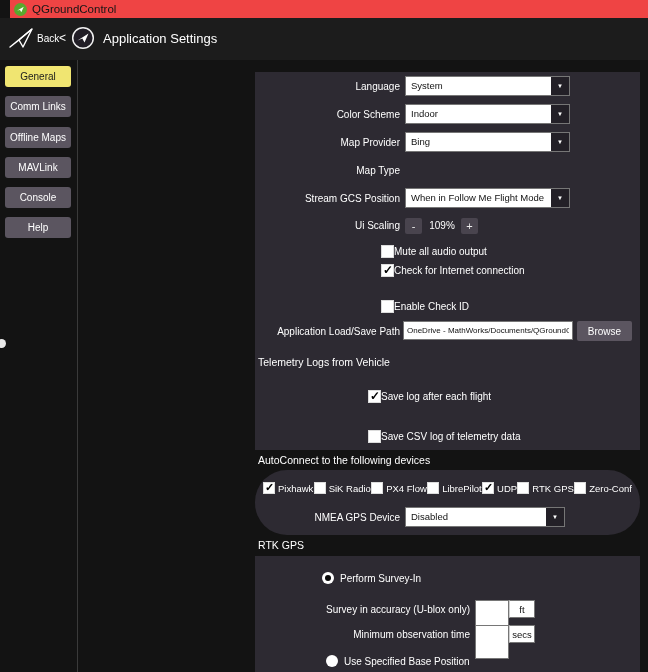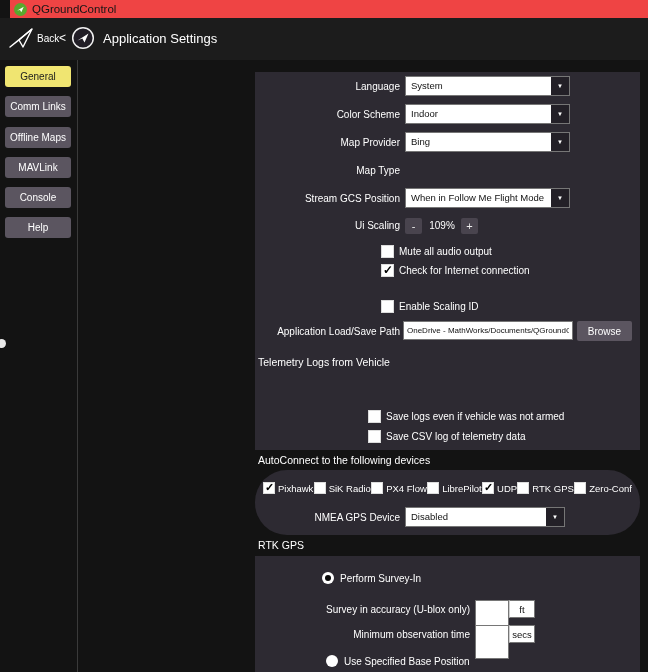--- a/index.html
+++ b/index.html
@@ -48,21 +48,21 @@
   .dropdown { position:absolute; left:150px; top:0; width:165px; height:20px; background:#fff;
               border:1px solid #767676; cursor:pointer; }
   .dd-value { position:absolute; left:5px; top:3px; font-size:9.5px; color:#111; white-space:nowrap; }
   .dd-arrow { position:absolute; right:0; top:0; width:18px; height:100%; background:#232027; color:#fff;
               font-size:6px; display:flex; align-items:center; justify-content:center; }
 
   .step-btn { position:absolute; top:0; width:17px; height:16px; background:#49444e; color:#ededed;
               border:none; border-radius:2px; font-size:11px; font-family:inherit; cursor:pointer; padding:0; }
   .scale-value { position:absolute; left:170px; top:2px; width:34px; text-align:center; font-size:10px; color:#fff; }
 
-  .cbrow { position:absolute; display:flex; align-items:center; gap:5px; height:14px;justify-content:space-between; }
+  .cbrow { position:absolute; display:flex; align-items:center; height:14px;justify-content:space-between; }
   .checkbox { width:13px; height:13px; background:#fff; border:1px solid #dcdcdc; position:relative; flex:none; cursor:pointer; }
   .checkbox.checked::after { content:"\2713"; position:absolute; left:0; top:-2px; width:12px; text-align:center;
                              font-size:12px; font-weight:700; color:#000; }
   .cblabel { font-size:10px; color:#fff; white-space:nowrap; }
 
   .path-input { position:absolute; left:148px; top:0; width:170px; height:19px; border:1px solid #767676;
                 background:#fff; color:#111; font-size:8px; font-family:inherit; padding:0 3px; }
   .browse-btn { position:absolute; left:322px; top:0; width:55px; height:20px; background:#5b5560; border:none;
                 border-radius:2px; color:#fff; font-size:10px; font-family:inherit; cursor:pointer; }
 
@@ -168,35 +168,35 @@
   <div class="cbrow" style="left:126px;top:172px">
     <span class="checkbox"></span>
     <span class="cblabel">Mute all audio output</span>
   </div>
   <div class="cbrow" style="left:126px;top:191px">
     <span class="checkbox checked"></span>
     <span class="cblabel">Check for Internet connection</span>
   </div>
   <div class="cbrow" style="left:126px;top:227px">
     <span class="checkbox"></span>
-    <span class="cblabel">Enable Scaling ID</span>
+    <span class="cblabel">Enable Check ID</span>
   </div>
 
   <div class="row" style="top:249px">
     <span class="flabel">Application Load/Save Path</span>
     <input class="path-input" value="OneDrive - MathWorks/Documents/QGroundControl" style="">
     <button class="browse-btn">Browse</button>
   </div>
 </div>
 
 <div class="section-title st-telemetry">Telemetry Logs from Vehicle</div>
 <div class="panel panel-telemetry">
-  <div class="cbrow" style="left:113px;top:36px">
-    <span class="checkbox"></span>
-    <span class="cblabel">Save logs even if vehicle was not armed</span>
+  <div class="cbrow" style="left:113px;top:16px">
+    <span class="checkbox checked"></span>
+    <span class="cblabel">Save log after each flight</span>
   </div>
   <div class="cbrow" style="left:113px;top:56px">
     <span class="checkbox"></span>
     <span class="cblabel">Save CSV log of telemetry data</span>
   </div>
 </div>
 
 <div class="section-title st-autoconnect">AutoConnect to the following devices</div>
 <div class="panel panel-autoconnect">
   <div class="device-row">

